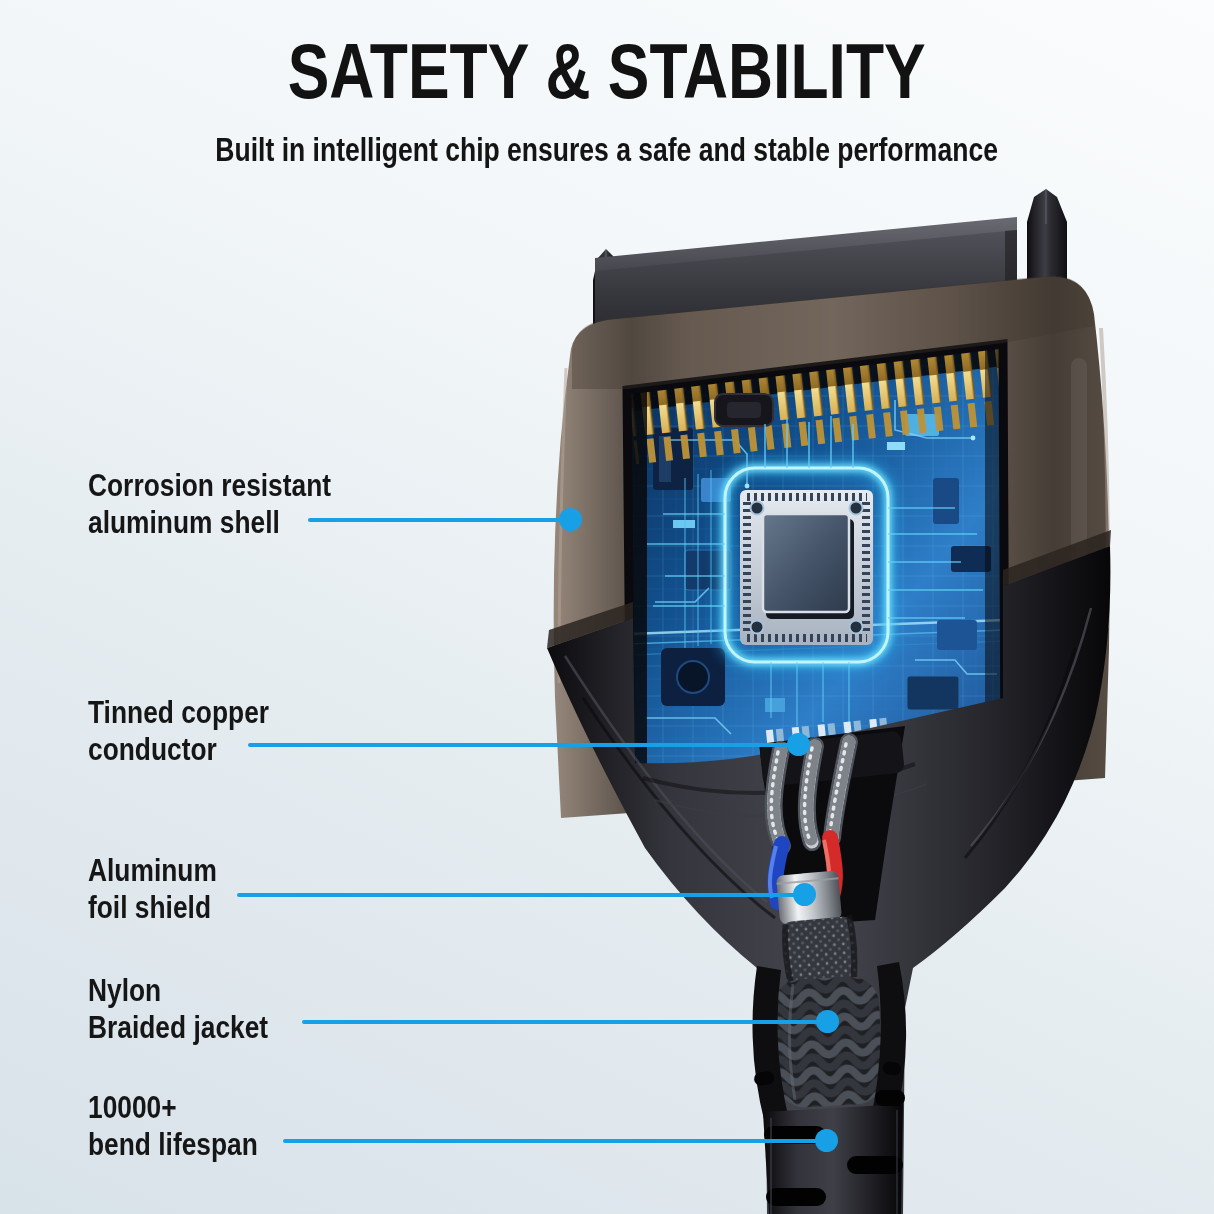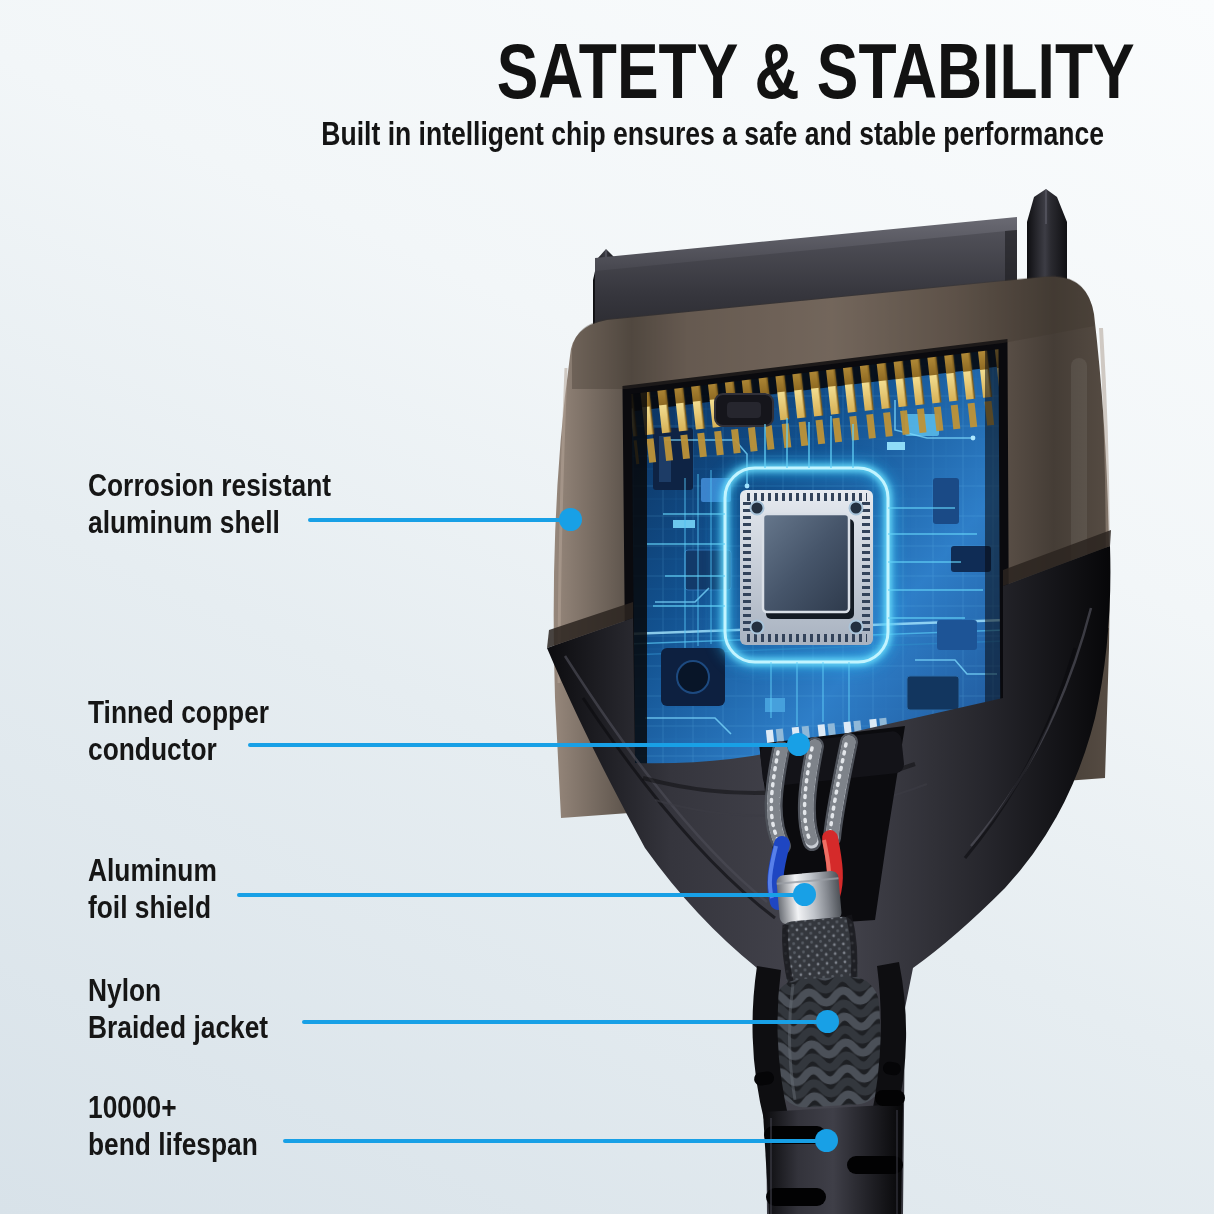--- a/index.html
+++ b/index.html
@@ -1,23 +1,23 @@
 <!DOCTYPE html>
 <html><head>
 <meta charset="utf-8">
 <style>
   html,body{margin:0;padding:0;}
   body{font-family:"Liberation Sans", sans-serif;}
   .stage{position:relative;width:1214px;height:1214px;overflow:hidden;
          background:linear-gradient(205deg,#fafcfd 0%,#f2f6f8 35%,#e6edf1 60%,#d8e2e9 100%);}
   
-  .hdr{position:absolute;top:0;left:0;width:1214px;text-align:right;}
+  .hdr{position:absolute;top:0;left:0;width:1214px;text-align:center;}
   .title{margin:0;padding-top:32px;font-size:78px;line-height:1.0;font-weight:bold;color:#121212;letter-spacing:0;}
   .title .squeeze{display:inline-block;transform:scaleX(.80);transform-origin:50% 50%;white-space:nowrap;}
-  .subtitle{margin:0;padding-top:6px;font-size:34px;line-height:1.0;font-weight:bold;color:#141414;}
+  .subtitle{margin:16px;padding-top:6px;font-size:34px;line-height:1.0;font-weight:bold;color:#141414;}
   .subtitle .squeeze{display:inline-block;transform:scaleX(.78);transform-origin:50% 50%;white-space:nowrap;}
   
   .callout-text{position:absolute;left:88px;font-weight:bold;color:#161616;
                 font-size:31px;line-height:37px;transform:scaleX(.85);transform-origin:0 0;white-space:nowrap;}
   .lead{position:absolute;height:4px;border-radius:2px;background:#18a0e6;}
   .dot{position:absolute;width:23px;height:23px;border-radius:50%;background:#18a0e6;}
   
   .product{position:absolute;left:535px;top:178px;width:620px;height:1036px;}
 </style>
 </head>

